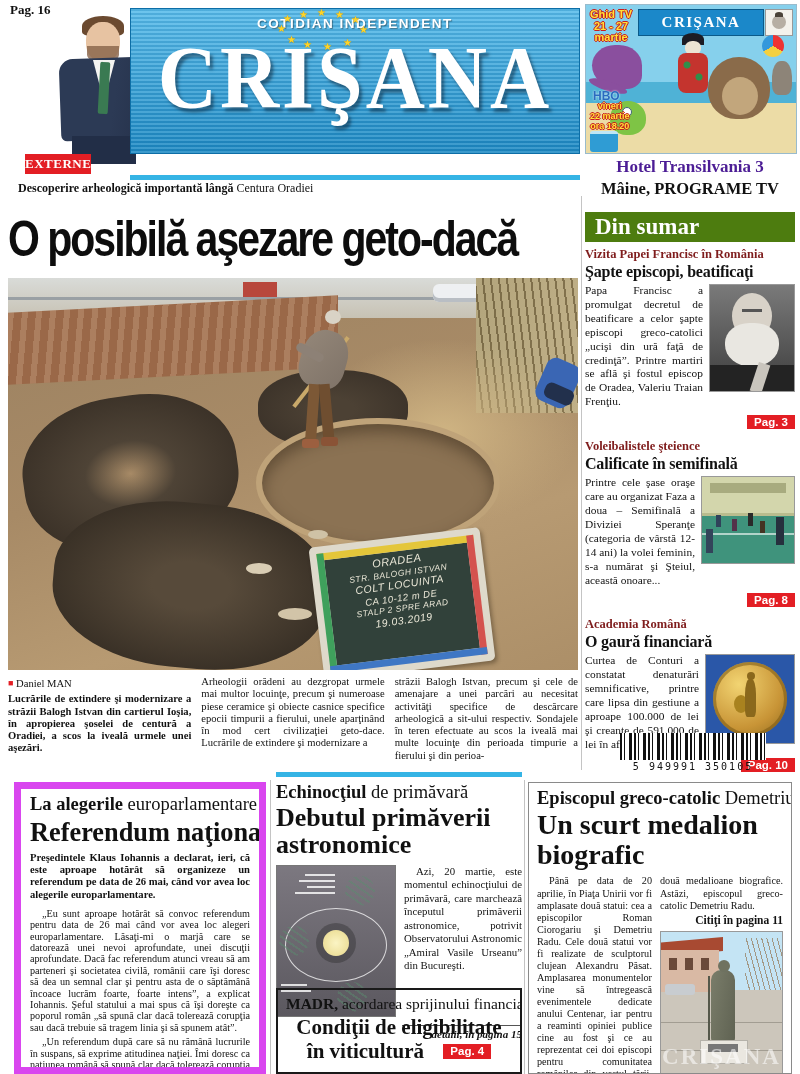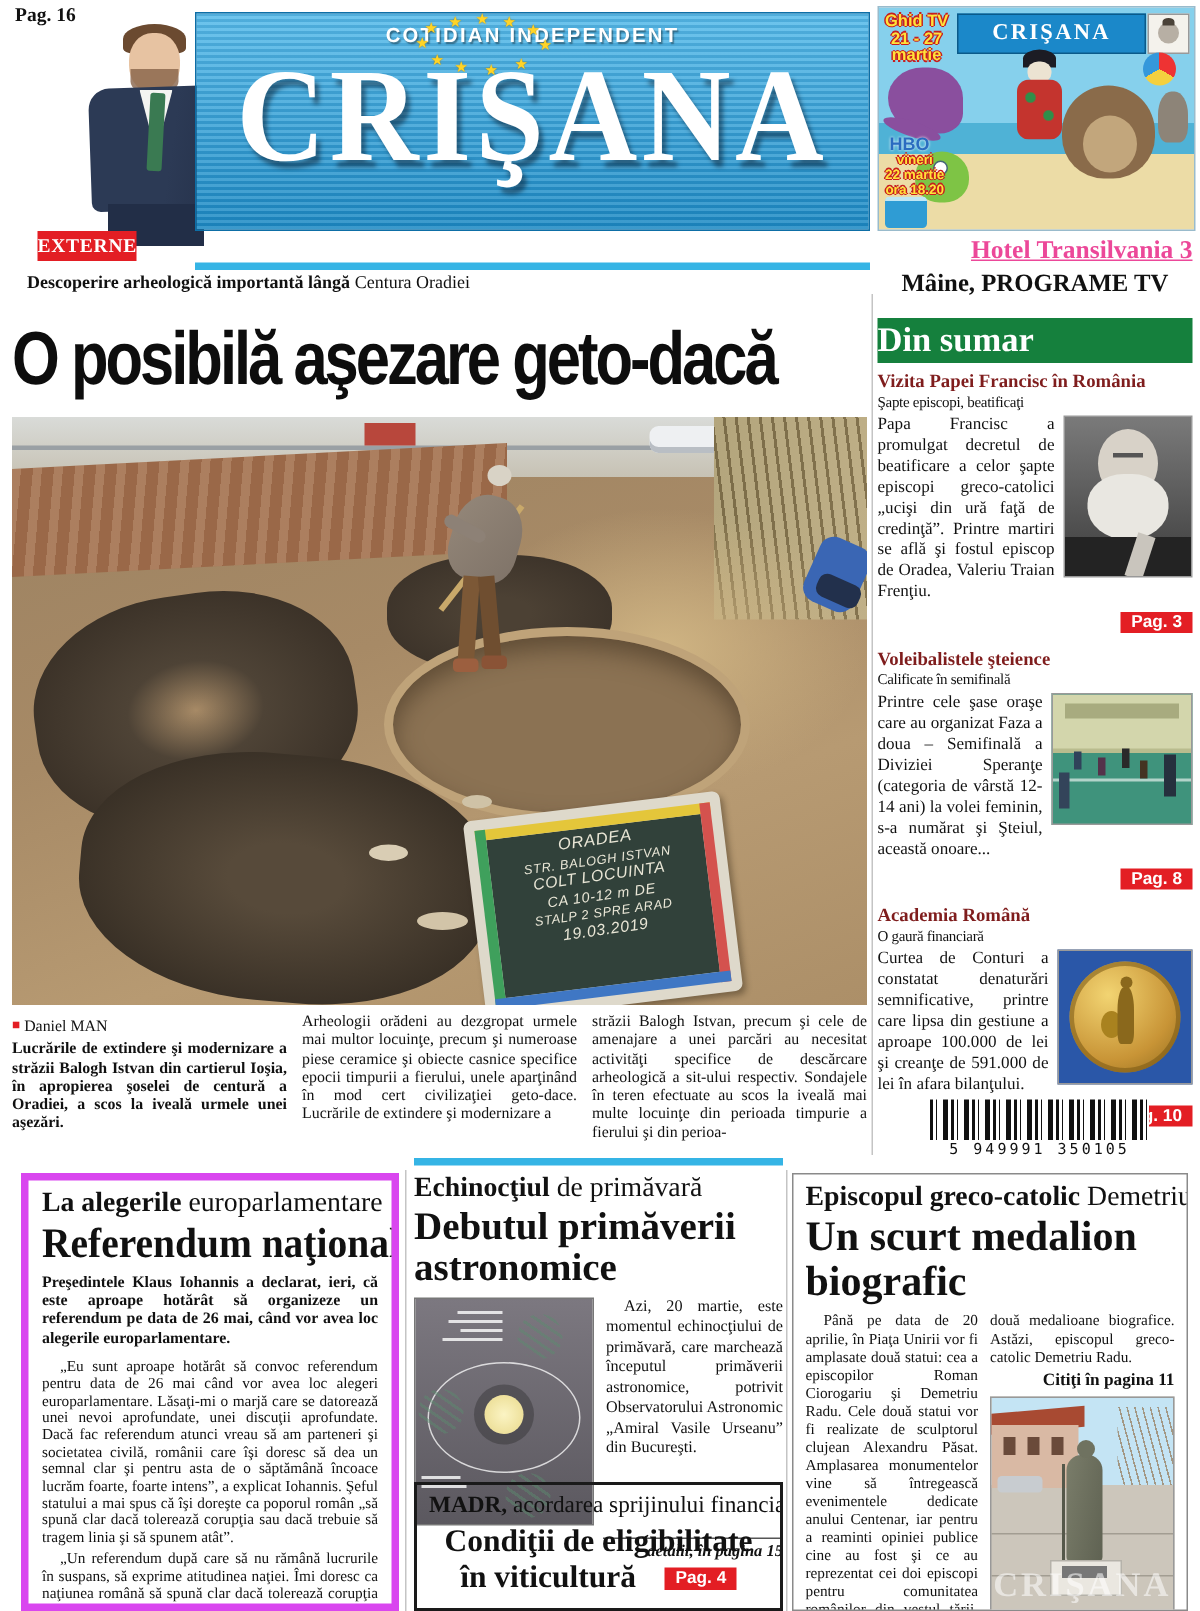--- a/index.html
+++ b/index.html
@@ -70,30 +70,30 @@
                                radial-gradient(circle at 70% 60%,#2f8f4a 3px,transparent 4px);}
   .monster{left:122px;top:52px;width:62px;height:62px;background:#8a6b4a;border-radius:50% 50% 45% 45%;}
   .monster-belly{left:136px;top:72px;width:36px;height:38px;background:#c2a67c;border-radius:50%;}
   .wolf{left:186px;top:56px;width:20px;height:34px;background:#8d8478;border-radius:45% 45% 30% 30%;}
   .hbo{left:7px;top:84px;color:#2a6cc0;font-family:"Liberation Sans",sans-serif;font-weight:bold;font-size:12px;
        text-shadow:0 0 2px #fff;}
   .when{left:4px;top:97px;color:#ffe23a;font-family:"Liberation Sans",sans-serif;font-weight:bold;
         font-size:9px;line-height:1.1;text-align:center;
         text-shadow:1px 0 #c81d1d,-1px 0 #c81d1d,0 1px #c81d1d,0 -1px #c81d1d;}
   .cooler{left:4px;top:126px;width:28px;height:18px;background:#2f9cd4;border-radius:3px;border-top:3px solid #bfe6f4;}
-  .movie-title{width:210px;text-align:right;color:#ec4899;font-weight:bold;font-size:17px;margin-top:3px;text-decoration:underline;}
+  .movie-title{width:210px;text-align:center;color:#4c1d95;font-weight:bold;font-size:17px;margin-top:3px;}
   .programe{width:210px;text-align:center;color:#111;font-weight:bold;font-size:16.5px;margin-top:2px;}
 
   
-  .sumar-banner{left:585px;top:212px;width:210px;height:30px;background:#15803d;color:#fff;
-                font-weight:bold;font-size:23px;line-height:29px;box-sizing:border-box;}
+  .sumar-banner{left:585px;top:212px;width:210px;height:30px;background:#4d7c0f;color:#fff;
+                font-weight:bold;font-size:23px;line-height:29px;padding-left:10px;box-sizing:border-box;}
   .sumar{left:585px;top:247px;width:210px;}
   .sumar-item{margin-bottom:9px;}
   .kick{color:#7f1d1d;font-weight:bold;font-size:12.5px;}
-  .s-title{font-weight:normal;font-size:10px;letter-spacing:-.2px;margin:1px 0 3px;}
+  .s-title{font-weight:bold;font-size:16px;letter-spacing:-.2px;margin:1px 0 3px;}
   .s-row{display:flex;gap:6px;}
   .s-body{flex:1;font-size:11.4px;line-height:1.22;}
   .s-photo{border:1px solid #999;position:relative;overflow:hidden;flex-shrink:0;}
   .badge-row{text-align:right;margin-top:3px;}
   .badge{display:inline-block;background:#e31e24;color:#fff;font-weight:bold;font-size:11.5px;
          padding:1px 7px;font-family:"Liberation Sans",sans-serif;}
   
   .portrait{width:84px;height:106px;background:linear-gradient(180deg,#7a7a7a,#3d3d3d);}
   .portrait div{position:absolute;}
   .po-face{left:22px;top:8px;width:40px;height:46px;background:#d8d2c8;border-radius:50%;}
@@ -187,21 +187,21 @@
   .bd-slate span{display:block;transform:rotate(-1deg);letter-spacing:.5px;}
   .bl1{font-size:11px;} .bl2{font-size:8.5px;} .bl3{font-size:10.5px;}
   .bl4{font-size:9.5px;} .bl5{font-size:8.5px;} .bl6{font-size:10.5px;}
 
   .lead-cols{left:8px;top:676px;width:570px;height:98px;display:flex;gap:10px;overflow:hidden;}
   .lead-col{flex:1;font-size:10.6px;line-height:1.16;}
   .byline{font-weight:normal;margin:2px 0 3px;}
   .b-intro{font-weight:bold;}
 
   
-  .ref-box{left:14px;top:782px;width:252px;height:292px;border:5px solid #d946ef;
+  .ref-box{left:14px;top:782px;width:252px;height:292px;border:7px solid #d946ef;
            padding:5px 9px;box-sizing:border-box;overflow:hidden;}
   .bx-kicker{font-size:18.5px;white-space:nowrap;}
   .bx-kicker b{font-weight:bold;}
   .ref-head{font-weight:bold;font-size:28px;white-space:nowrap;transform:scaleX(.94);
             transform-origin:left;margin:1px 0 4px;}
   .ref-lede{font-weight:bold;font-size:10.6px;line-height:1.15;}
   .ref-p{font-size:10.2px;line-height:1.12;text-indent:12px;margin-top:7px;}
   .ref-p2{margin-top:3px;}
 
   .ech{left:276px;top:772px;width:246px;}

